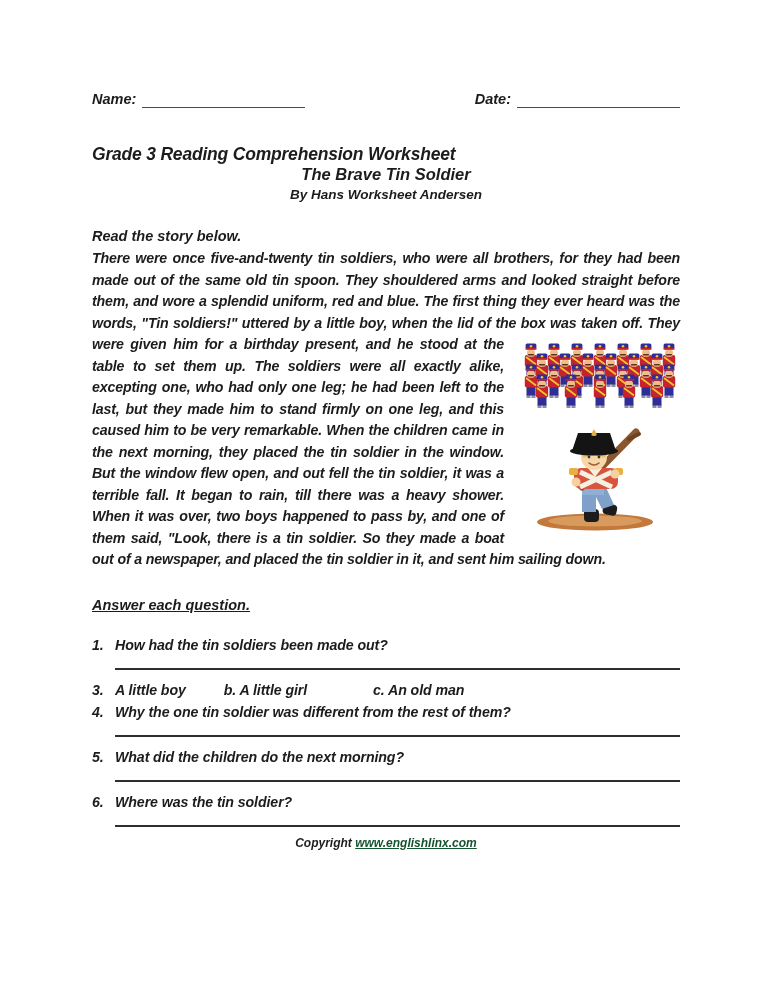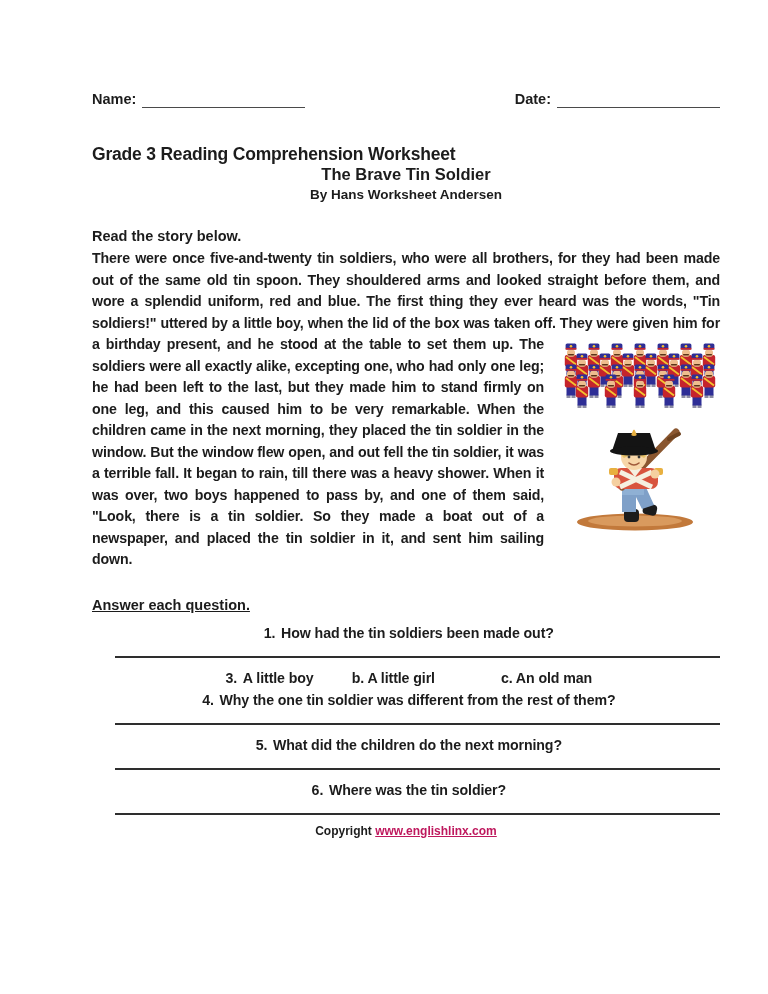--- a/index.html
+++ b/index.html
@@ -8,21 +8,21 @@
     position: relative;
     width: 768px;
     height: 994px;
     margin: 0 auto;
     background: #ffffff;
     font-family: "Liberation Sans", sans-serif;
     font-weight: bold;
     color: #1c1c1c;
     overflow: hidden;
   }
-  .content { padding: 88px 48px 0 92px; }
+  .content { padding: 88px 88px 0 92px; font-style: italic; }
 
   
   .hdr-row { display: flex; justify-content: space-between; align-items: flex-end; height: 20px; }
   .hdr-field { display: flex; align-items: flex-end; }
   .hdr-label { font-size: 14.5px; line-height: 18px; }
   .hdr-blank { border-bottom: 1.6px solid #4a4a4a; width: 163px; height: 15px; margin-left: 6px; }
 
   .ws-title { text-align: left; font-size: 17.5px; margin-top: 36px; letter-spacing: -0.2px; }
   .story-title { text-align: center; font-size: 16.5px; }
   .author { text-align: center; font-size: 13.5px; margin-top: 3px; }
@@ -44,32 +44,32 @@
     text-align: right;
   }
   .illustration .boy-wrap { display:block; text-align:center; margin-top: 2px; }
 
   .answer-heading {
     font-size: 14.5px;
     margin-top: 26px;
     text-decoration: underline;
     clear: both;
   }
-  .questions { margin-top: 9px; text-align: center; }
+  .questions { margin-top: 21px; }
   .q-row { font-size: 14.2px; line-height: 22px; letter-spacing: -0.1px; }
   .q-num { display: inline-block; width: 23px; }
   .opt-b { margin-left: 38px; }
   .opt-c { margin-left: 66px; }
   .answer-line {
     border-bottom: 2px solid #2e2e2e;
     margin: 12px 0 9px 23px;
     height: 0;
   }
   .footer { text-align: center; font-size: 12px; margin-top: 4px; }
-  .footer a { color: #be185d; text-decoration: underline; cursor: pointer; }
+  .footer a { color: #14532d; text-decoration: underline; cursor: pointer; }
 </style>
 </head>
 <body>
 
 <div class="page">
   <div class="content">
 
     <div class="hdr-row">
       <div class="hdr-field">
         <span class="hdr-label">Name:</span>

